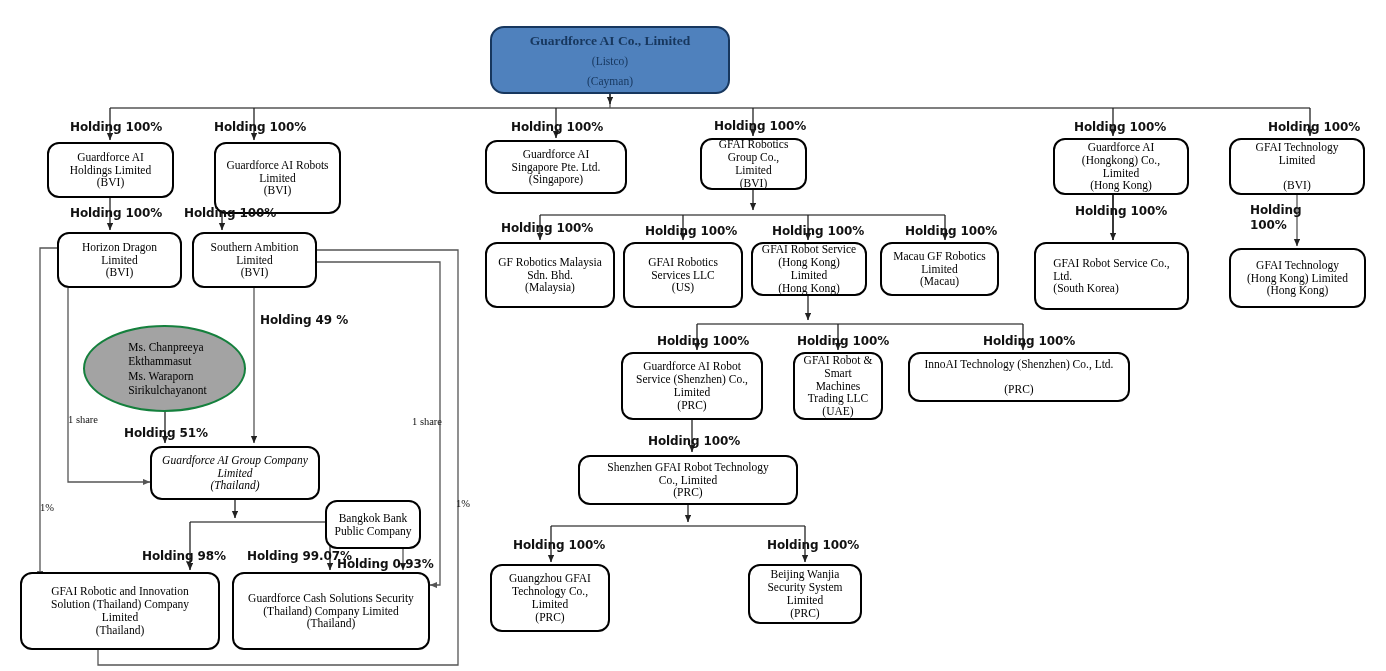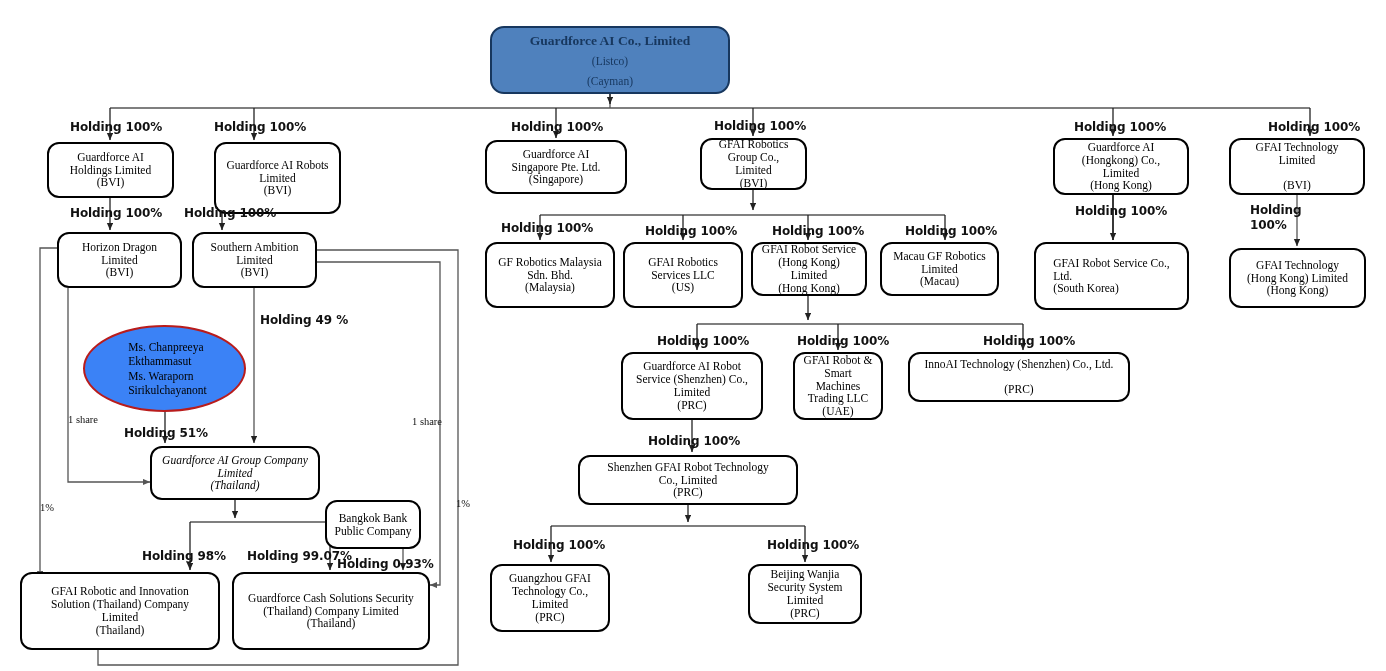--- a/index.html
+++ b/index.html
@@ -7,22 +7,22 @@
   #chart{position:relative;width:1386px;height:671px;overflow:hidden;}
   svg.wires{position:absolute;left:0;top:0;width:1386px;height:671px;pointer-events:none;}
   .node{position:absolute;box-sizing:border-box;border:2px solid #000;border-radius:12px;
         background:#fff;display:flex;align-items:center;justify-content:center;
         text-align:center;line-height:1.12;font-size:11.5px;padding:2px 4px;z-index:2;}
   .node .txt{white-space:pre-line;}
   .node.root{background:#4f81bd;border:2px solid #17375e;border-radius:14px;color:#17375e;}
   .node.root .title{font-weight:bold;font-size:13.5px;}
   .node.root .sub{font-size:11.5px;}
   .node.root .inner{display:flex;flex-direction:column;gap:7px;}
-  .ellipse{position:absolute;box-sizing:border-box;border:2px solid #b91c1c;border-radius:50%;
-           background:#3b82f6;display:flex;align-items:center;justify-content:center;z-index:2;}
+  .ellipse{position:absolute;box-sizing:border-box;border:2px solid #15803d;border-radius:50%;
+           background:#a3a3a3;display:flex;align-items:center;justify-content:center;z-index:2;}
   .ellipse .txt{white-space:pre-line;font-size:11.5px;line-height:1.22;text-align:left;padding-left:6px;}
   .lbl{position:absolute;font-family:"DejaVu Sans",sans-serif;font-size:12px;font-weight:bold;
        color:#111;white-space:nowrap;z-index:3;letter-spacing:-0.1px;}
   .slbl{position:absolute;font-family:"Liberation Serif",serif;font-size:10.5px;color:#111;
         white-space:nowrap;z-index:3;}
 </style>
 </head>
 <body>
 
 <div id="chart">

